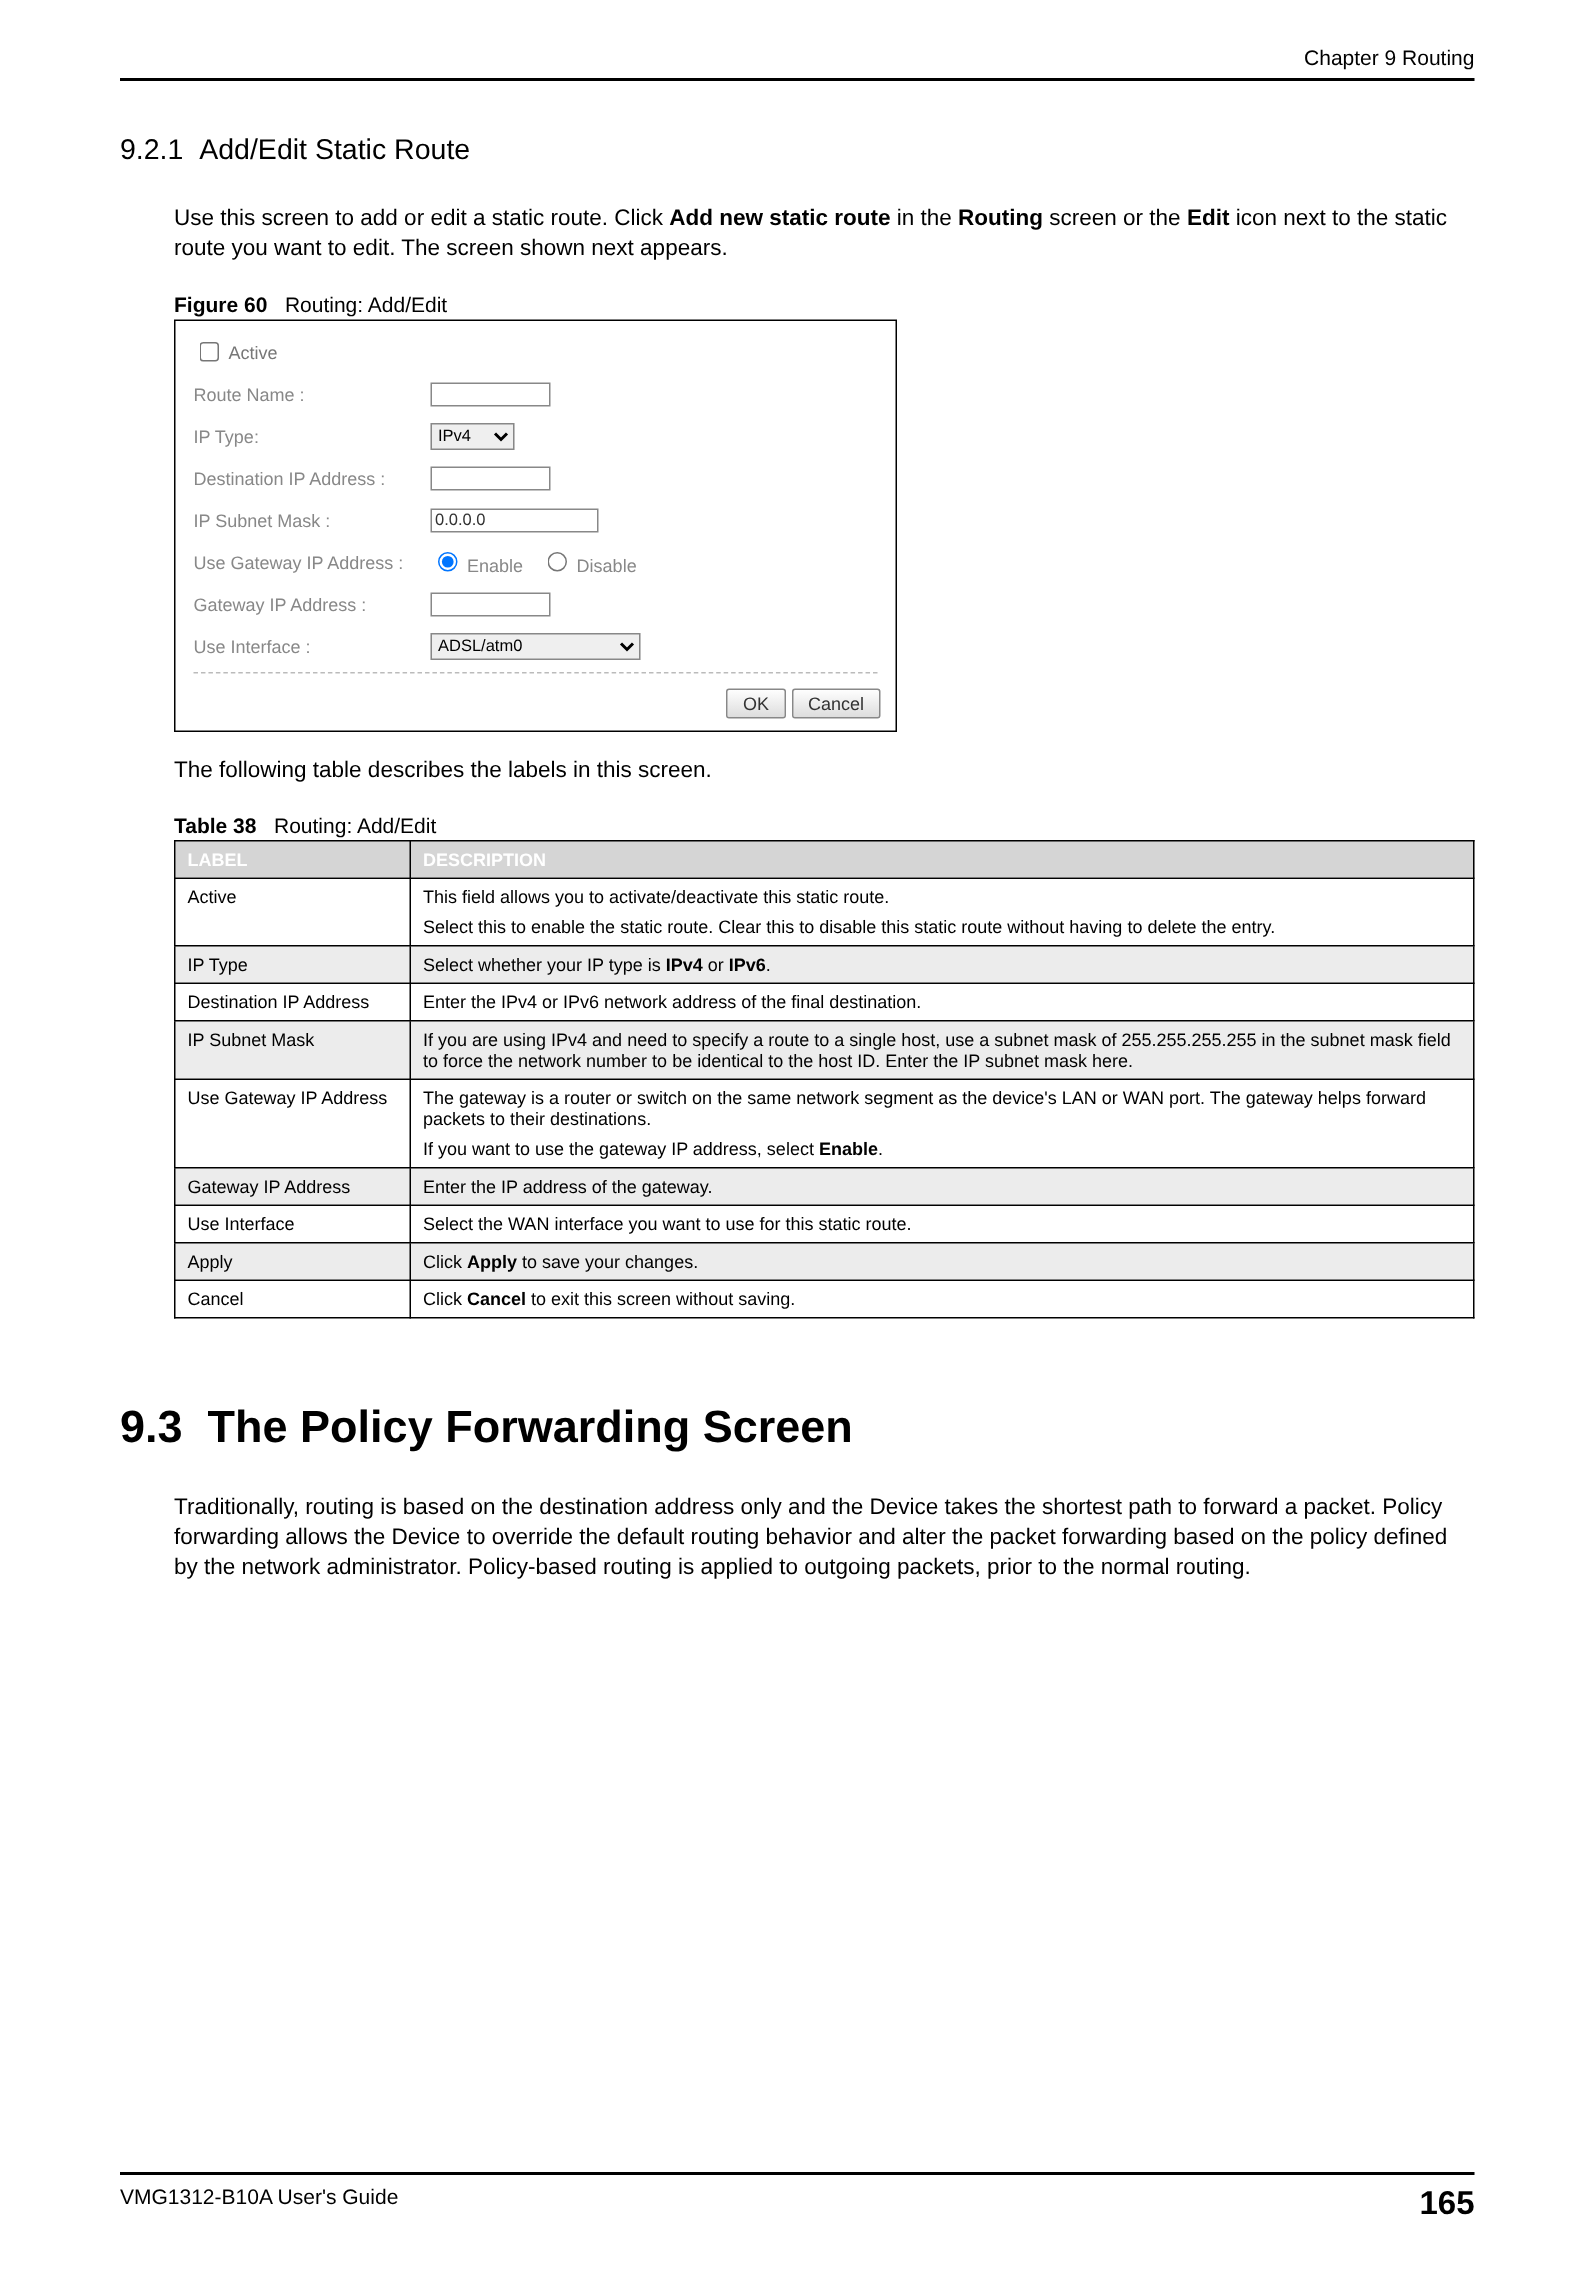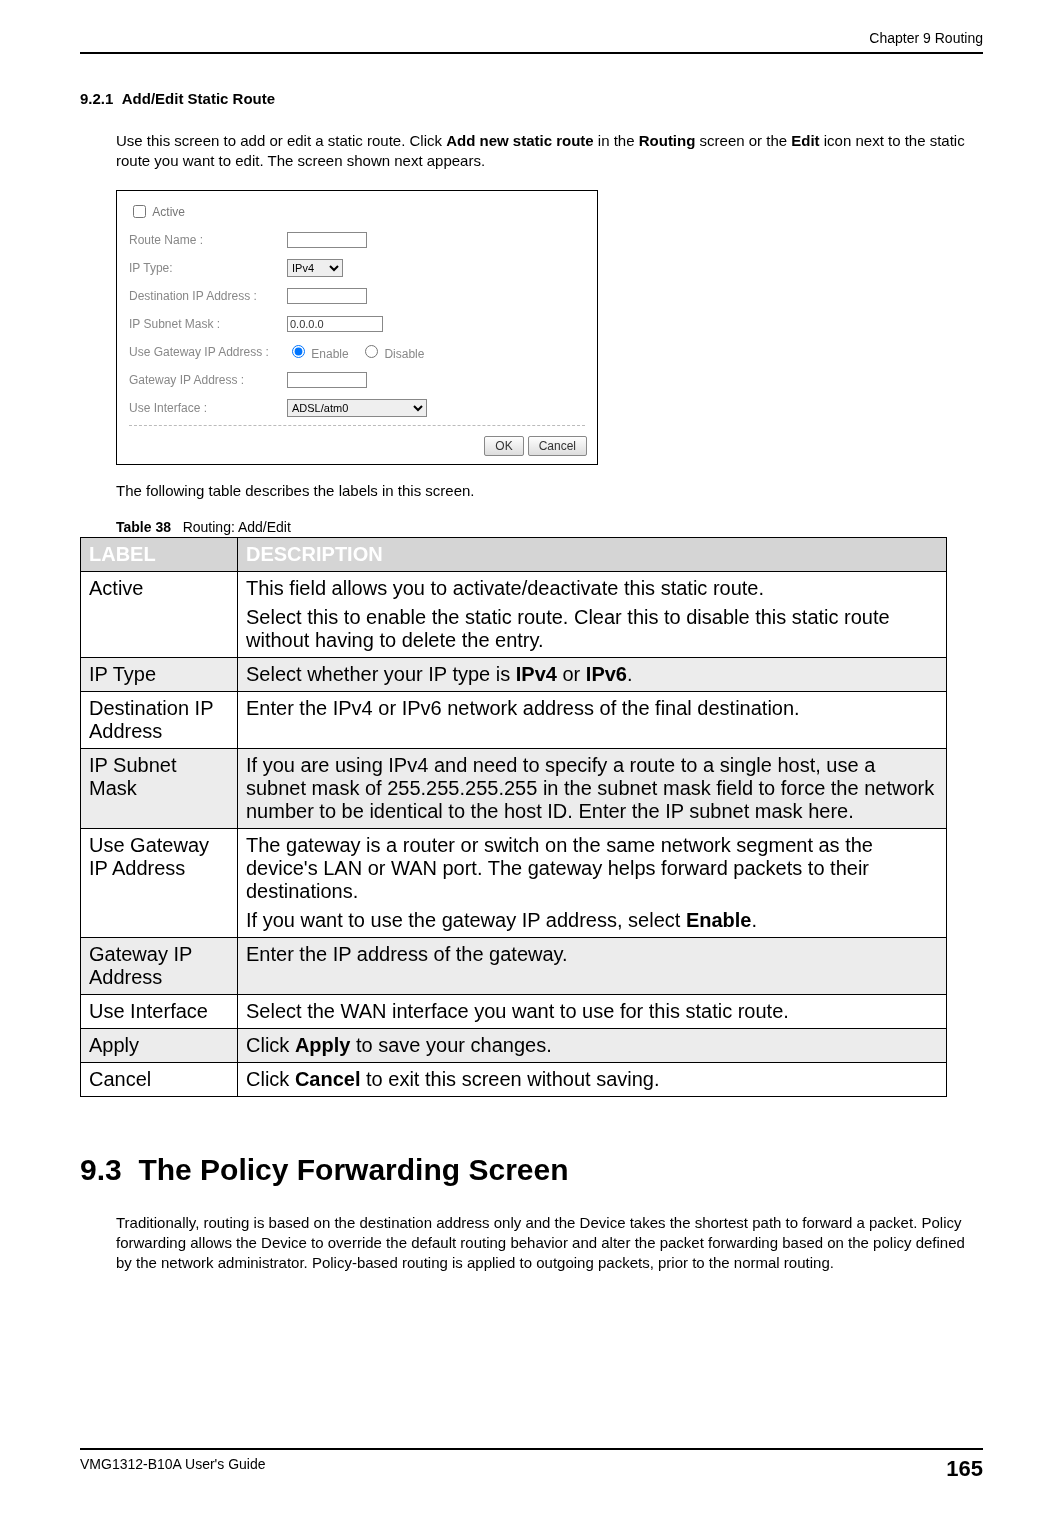--- a/index.html
+++ b/index.html
@@ -22,22 +22,22 @@
     border: none;
     border-top: 2px solid #000;
     margin: 0;
   }
   .running-head {
     text-align: right;
     font-size: 14px;
     margin-bottom: 6px;
   }
   .section-title {
-    font-size: 15px;
-    font-weight: bold;
+    font-size: 19px;
+    font-weight: normal;
     font-family: Arial, Helvetica, sans-serif;
     margin: 36px 0 24px 0;
   }
   .section-big {
     font-size: 30px;
     font-weight: bold;
     font-family: Liberation Sans, sans-serif;
     margin: 56px 0 26px 0;
   }
   .body-text {
@@ -76,21 +76,21 @@
   }
   .dlg-input {
     font-size: 11px;
     border: 1px solid #888;
     background: #fff;
     padding: 1px 2px;
     box-sizing: border-box;
     color: #333;
   }
   .dlg-input.small { width: 80px; }
-  .dlg-input.med { width: 96px; }
+  .dlg-input.med { width: 112px; }
   .dlg-select {
     font-size: 11px;
     border: 1px solid #888;
     background: #efefef;
     height: 18px;
   }
   .dlg-checkbox {
     vertical-align: middle;
   }
   .dlg-radios label {
@@ -111,23 +111,24 @@
   .dlg-btn {
     font-size: 12px;
     border: 1px solid #888;
     background: linear-gradient(#fefefe,#ddd);
     padding: 2px 10px;
     border-radius: 2px;
     color: #333;
   }
   
   .desc-table {
+    margin-left: 36px;
     border-collapse: collapse;
     width: calc(100% - 36px);
-    font-size: 20px;
+    font-size: 12px;
   }
   .desc-table th, .desc-table td {
     border: 1px solid #000;
     padding: 5px 8px;
     vertical-align: top;
     text-align: left;
   }
   .desc-table thead th {
     background: #d5d5d5;
     color: #fff;
@@ -170,20 +171,23 @@
   <hr class="header-rule">
 
   <h2 class="section-title">
     <span>9.2.1</span>&nbsp;&nbsp;<span>Add/Edit Static Route</span>
   </h2>
 
   <p class="body-text">
     <span>Use this screen to add or edit a static route. Click </span><b>Add new static route</b><span> in the </span><b>Routing</b><span> screen or the </span><b>Edit</b><span> icon next to the static route you want to edit. The screen shown next appears.</span>
   </p>
 
+  <p class="caption">
+    <b>Figure 60</b>&nbsp;&nbsp;&nbsp;<span>Routing: Add/Edit</span>
+  </p>
 
   <div class="dialog-outer">
     <div class="dialog-body">
       <div class="dlg-row">
         <input type="checkbox" class="dlg-checkbox" style="">
         &nbsp;<span>Active</span>
       </div>
       <div class="dlg-row">
         <span class="dlg-label">Route Name :</span>
         <input class="dlg-input small" type="text" value="" style="">

